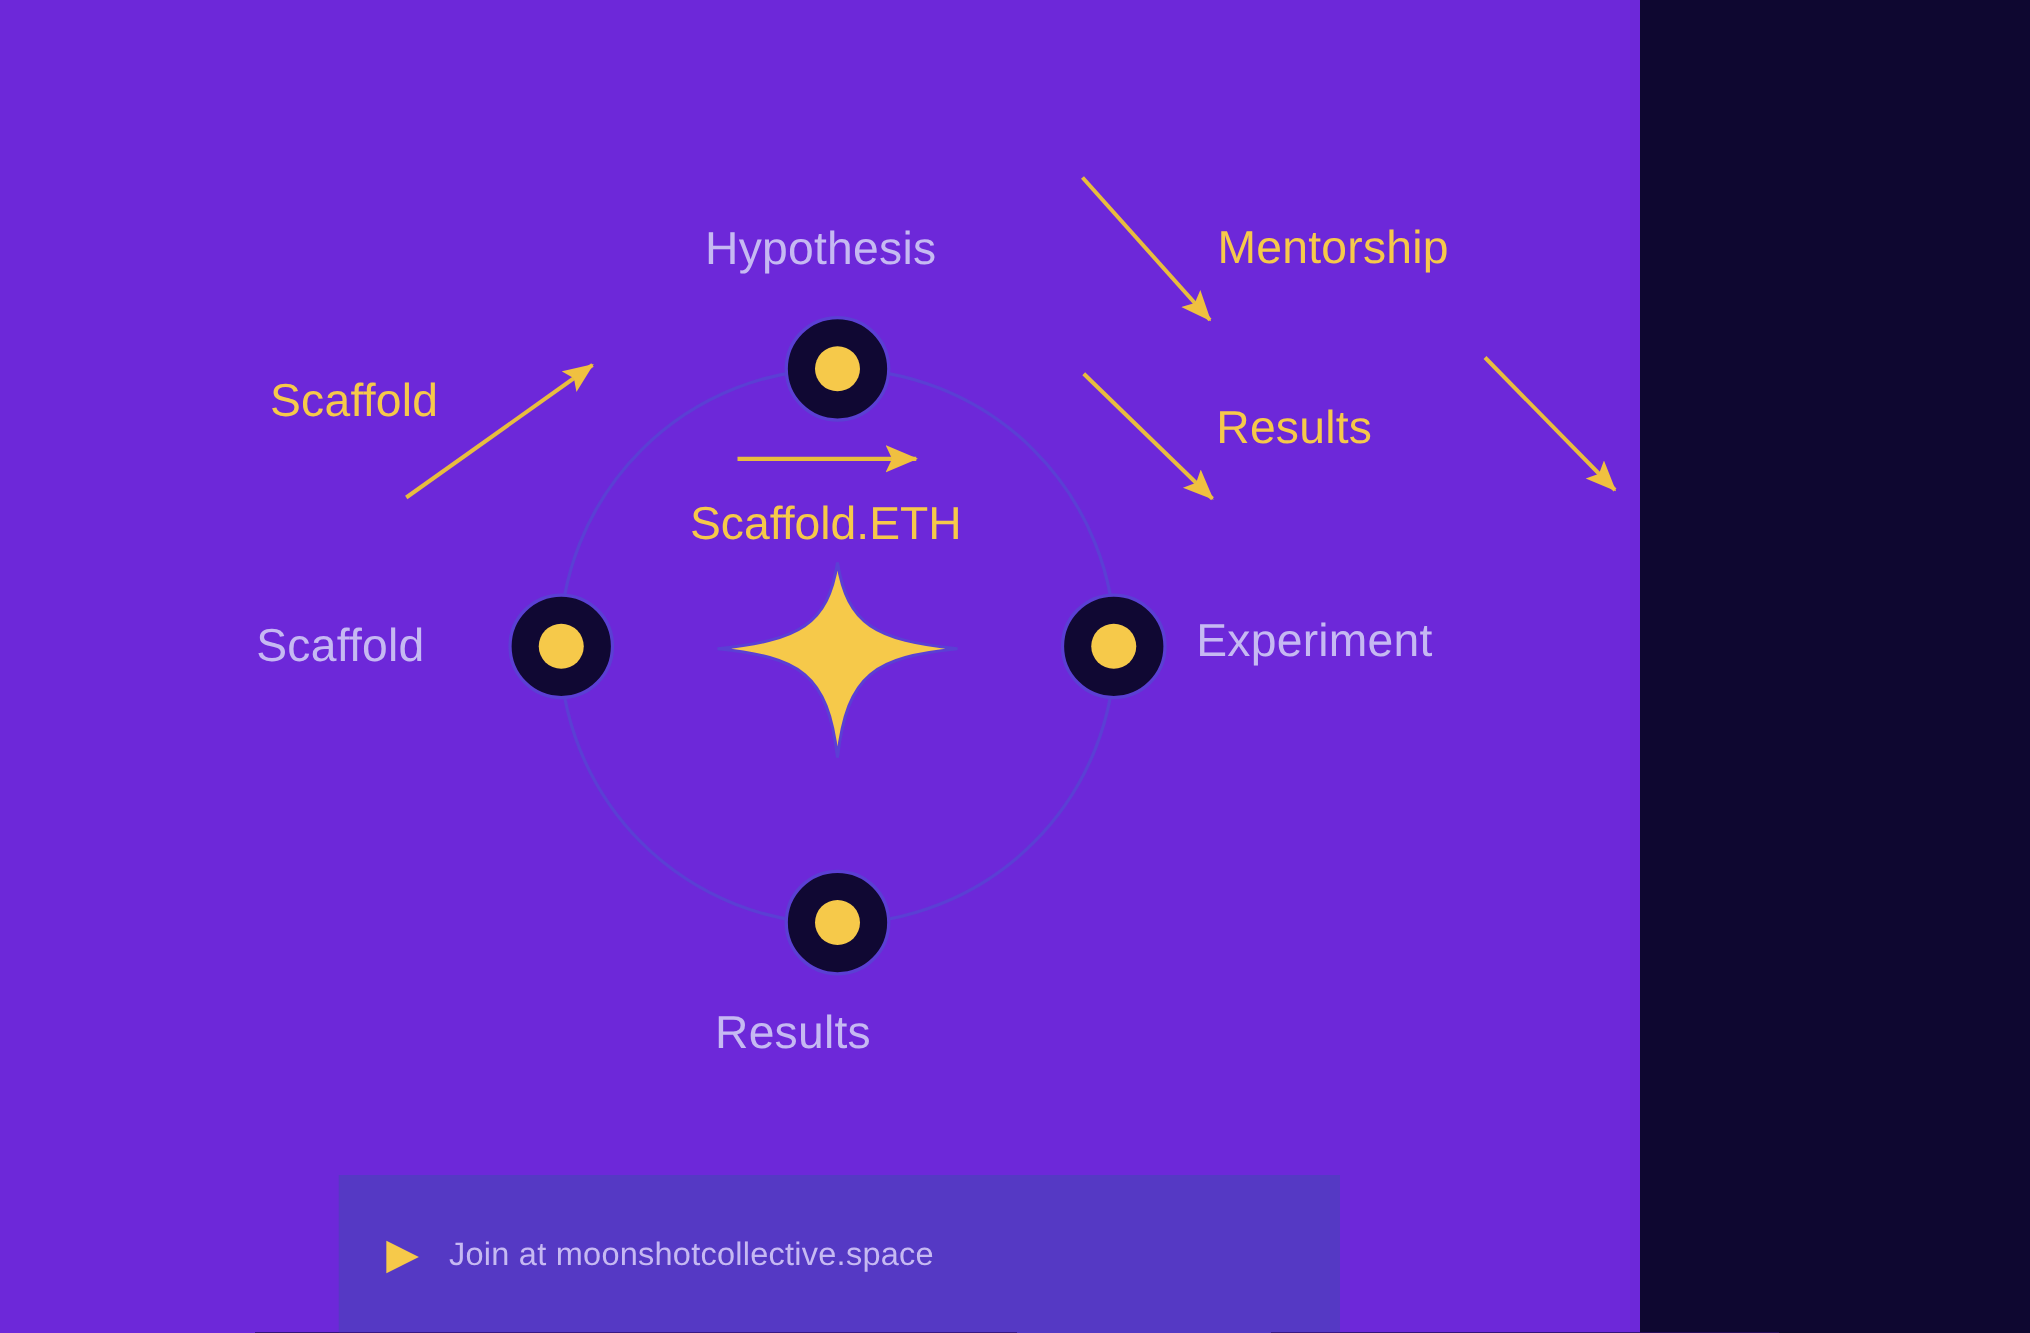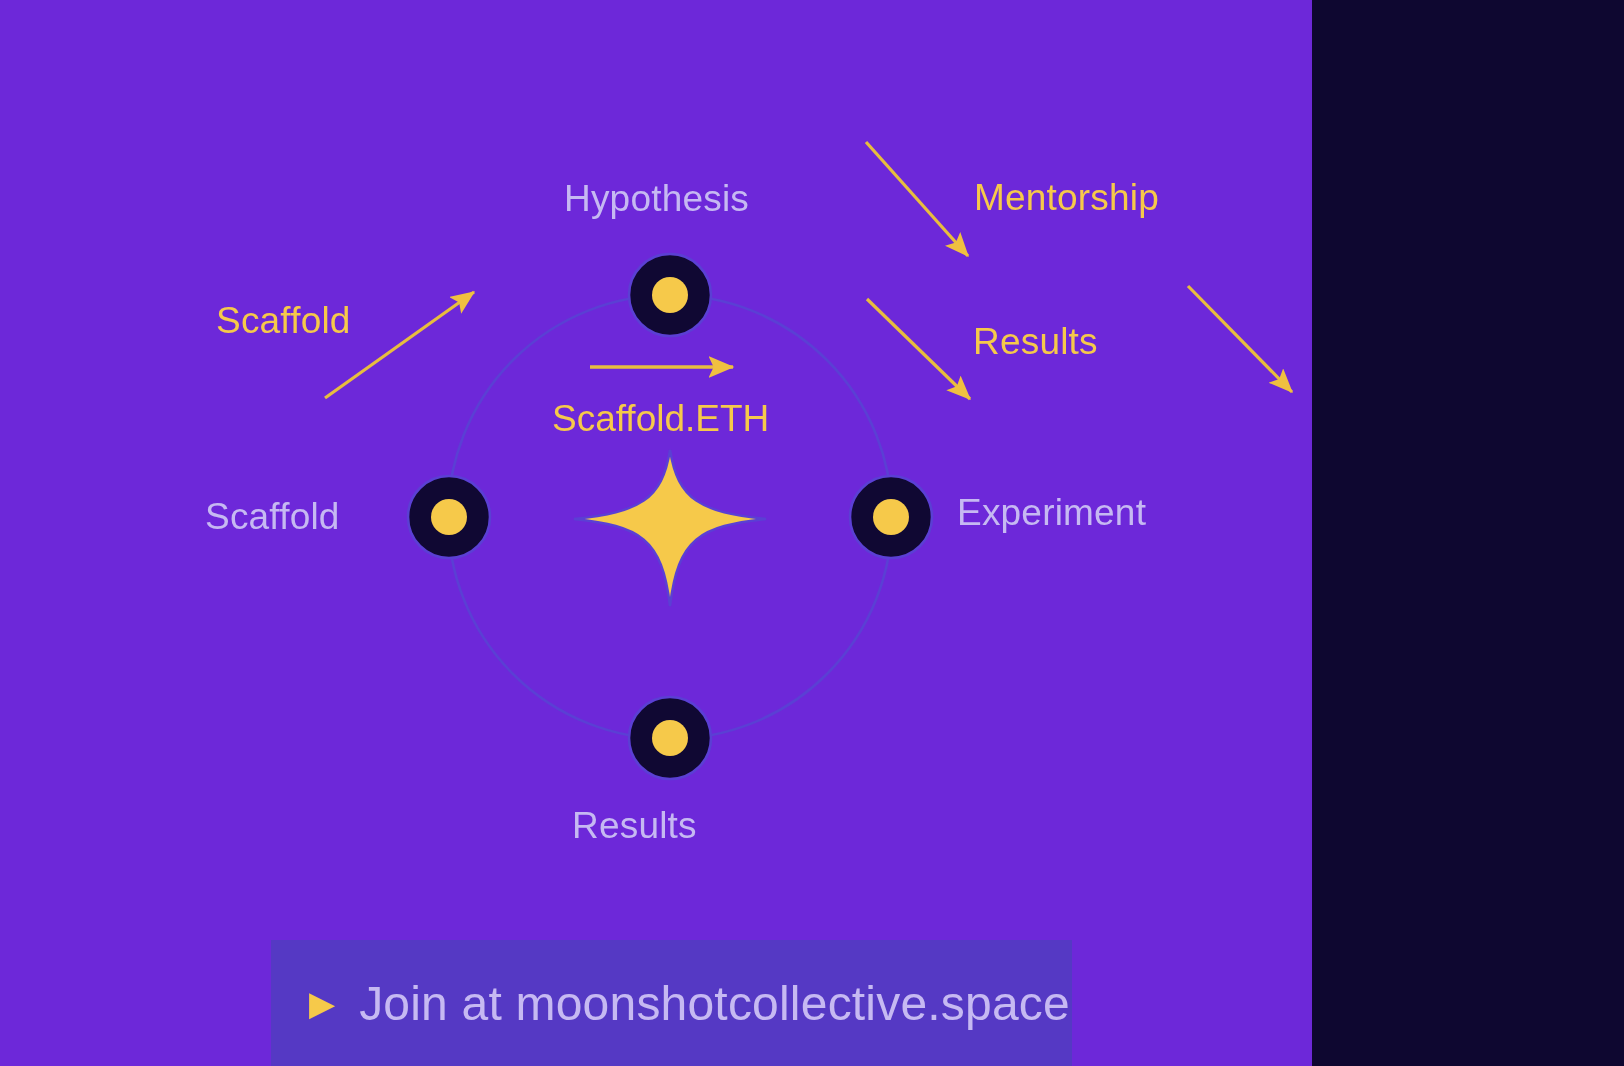--- a/index.html
+++ b/index.html
@@ -74,21 +74,21 @@
   }
   #cta-play {
     color: #f6c94a;
     font-size: 34px;
     line-height: 1;
     margin-right: 24px;
     display: inline-block;
   }
   #cta-text {
     color: #c6b9f2;
-    font-size: 48px;
+    font-size: 26px;
     letter-spacing: 0.2px;
     white-space: nowrap;
   }
 </style>
 </head>
 <body>
 
 <div id="stage">
 
   <svg id="diagram-svg" viewBox="0 0 1624 1066" xmlns="http://www.w3.org/2000/svg">

